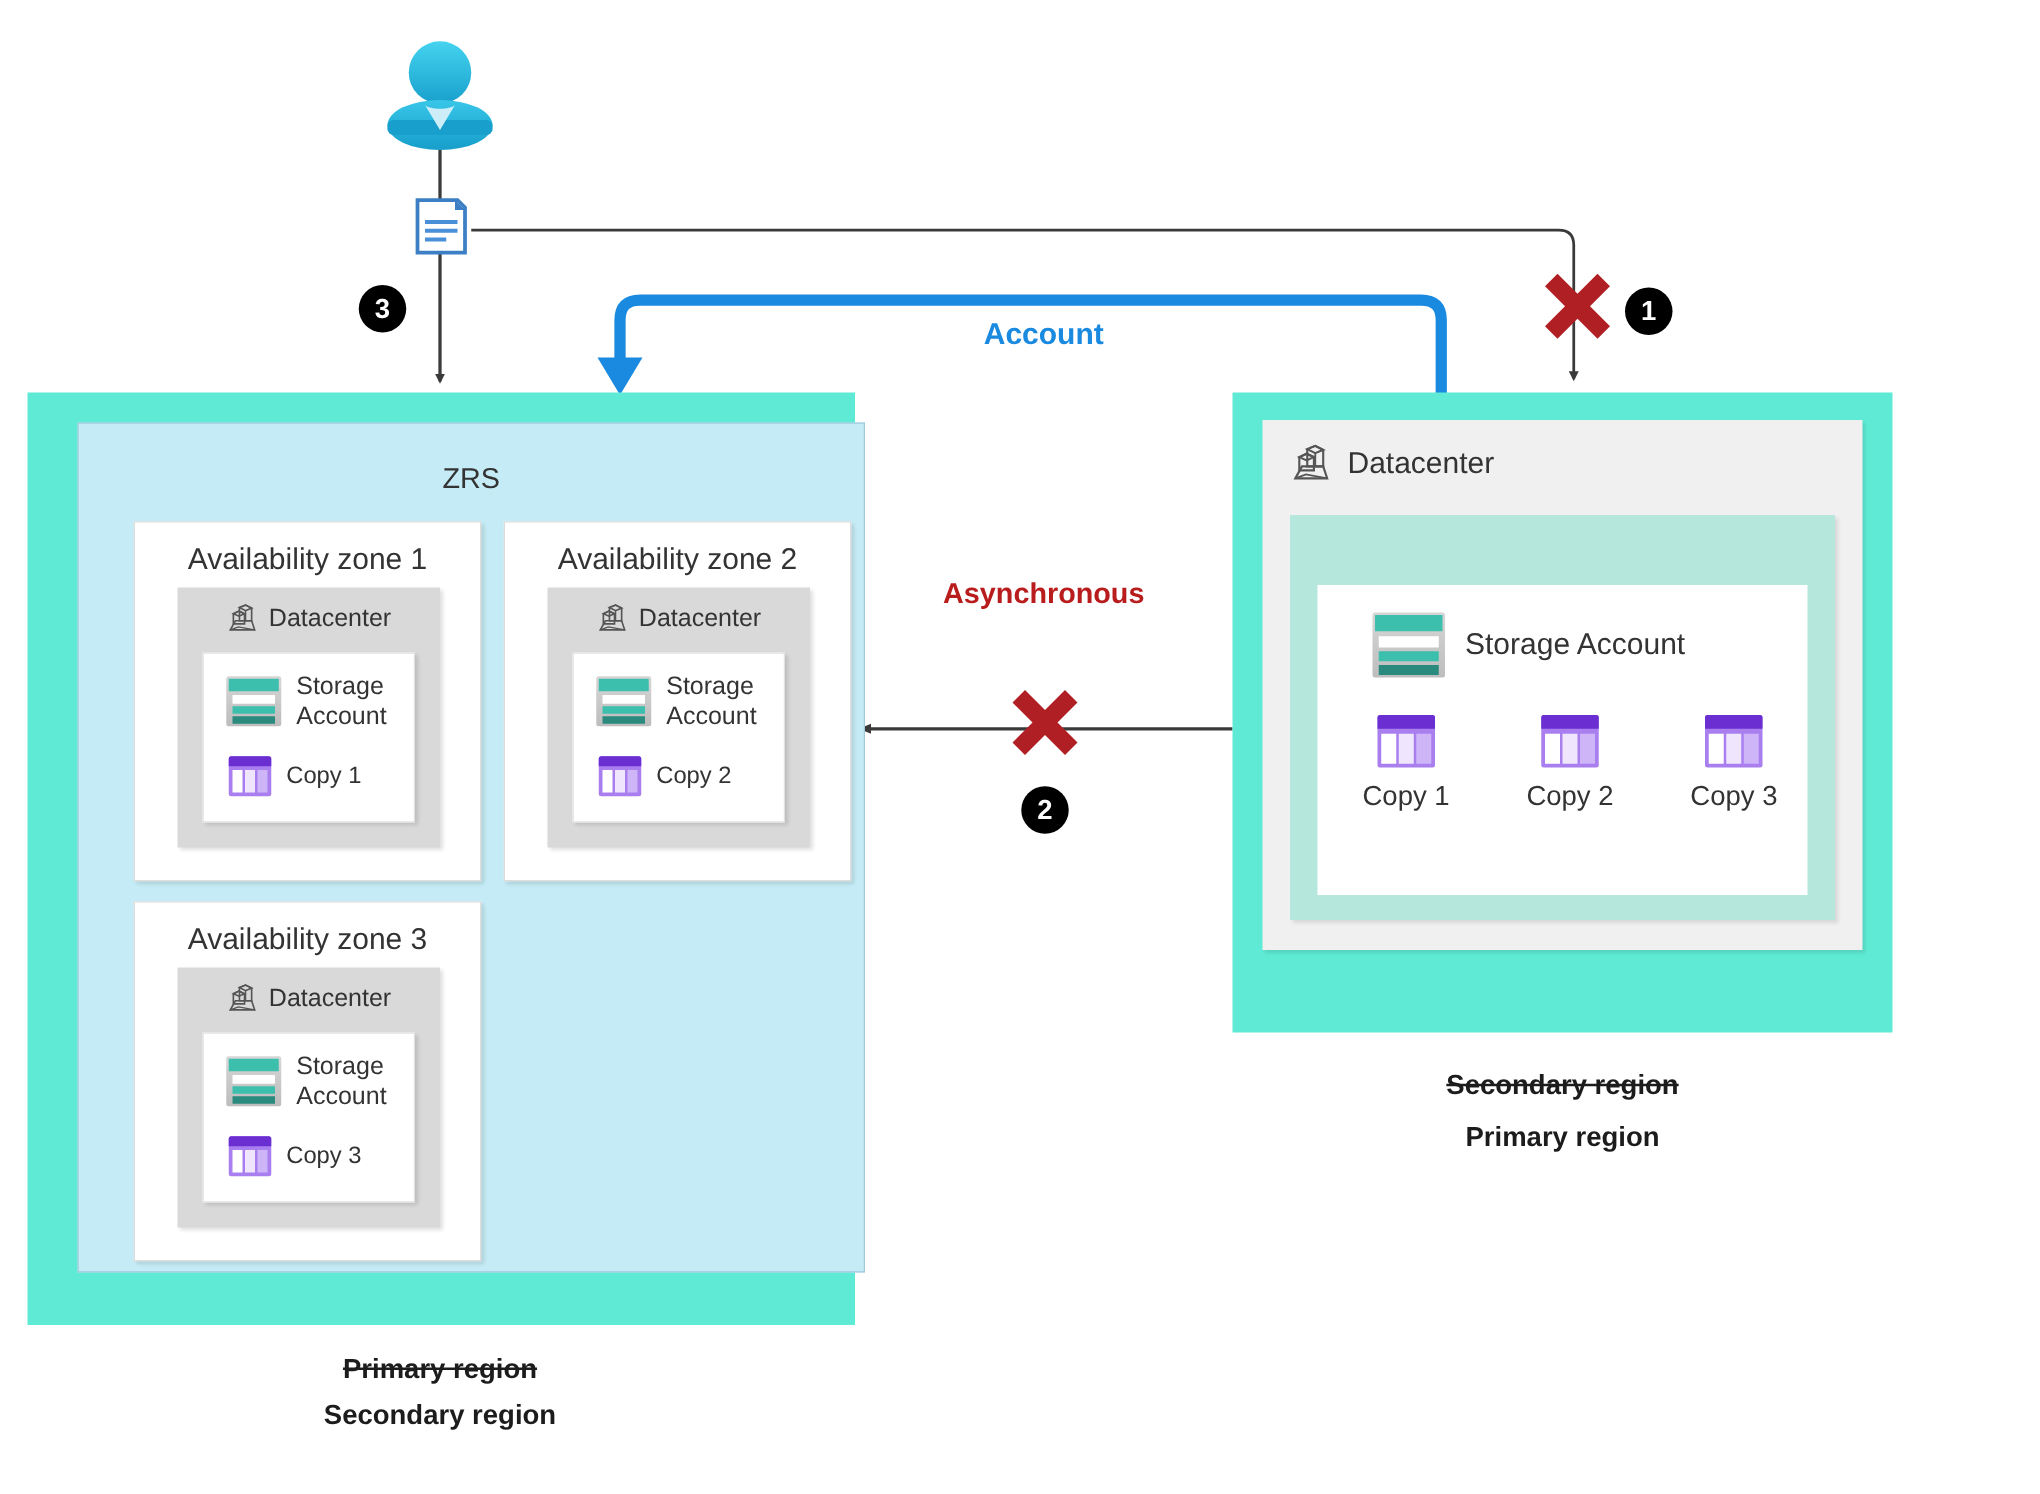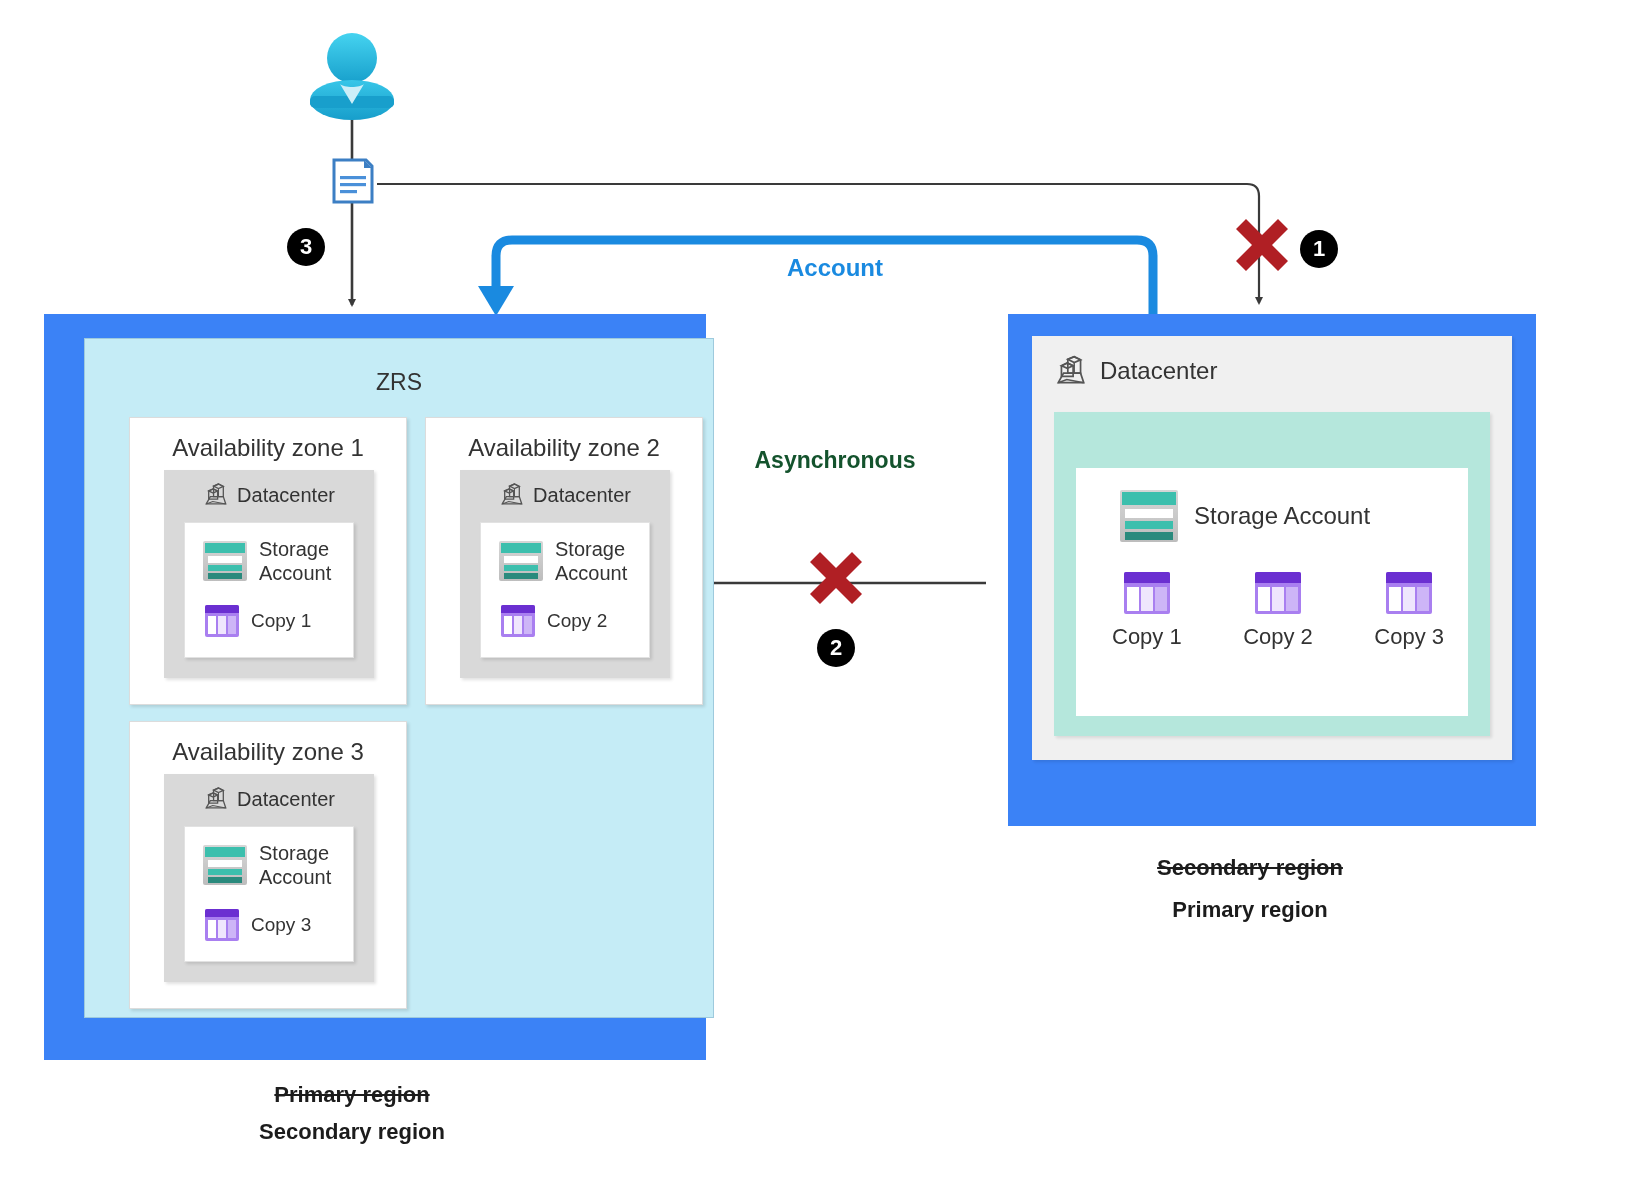--- a/index.html
+++ b/index.html
@@ -15,23 +15,22 @@
     position: relative;
     width: 1632px;
     height: 1195px;
     overflow: hidden;
     background: #ffffff;
   }
 
   
   .region-outer {
     position: absolute;
-    background: #3b82f6;
-    box-sizing: border-box;
-    margin-left: 22px;
+    background: #5eead4;
+    box-sizing: border-box;
   }
   #left-region  { left: 22px;  top: 314px; width: 662px;  height: 746px; }
   #right-region { left: 986px; top: 314px; width: 528px;  height: 512px; }
 
   .zrs-panel {
     position: absolute;
     left: 40px; top: 24px;
     width: 630px; height: 680px;
     background: #c5ecf6;
     border: 1px solid #9ecadd;
@@ -227,27 +226,27 @@
     text-align: center;
     font-size: 22px;
     font-weight: bold;
     color: #1c1c1c;
   }
   .strike { text-decoration: line-through; }
 
   
   .async-label {
     position: absolute;
-    left: 700px; top: 444px;
+    left: 700px; top: 458px;
     width: 270px;
     text-align: center;
     font-size: 23px;
     font-weight: bold;
     line-height: 32px;
-    color: #14532d;
+    color: #b91c1c;
   }
   .failback-label {
     position: absolute;
     left: 700px; top: 254px;
     width: 270px;
     text-align: center;
     font-size: 24px;
     font-weight: bold;
     color: #1a8ae0;
   }

